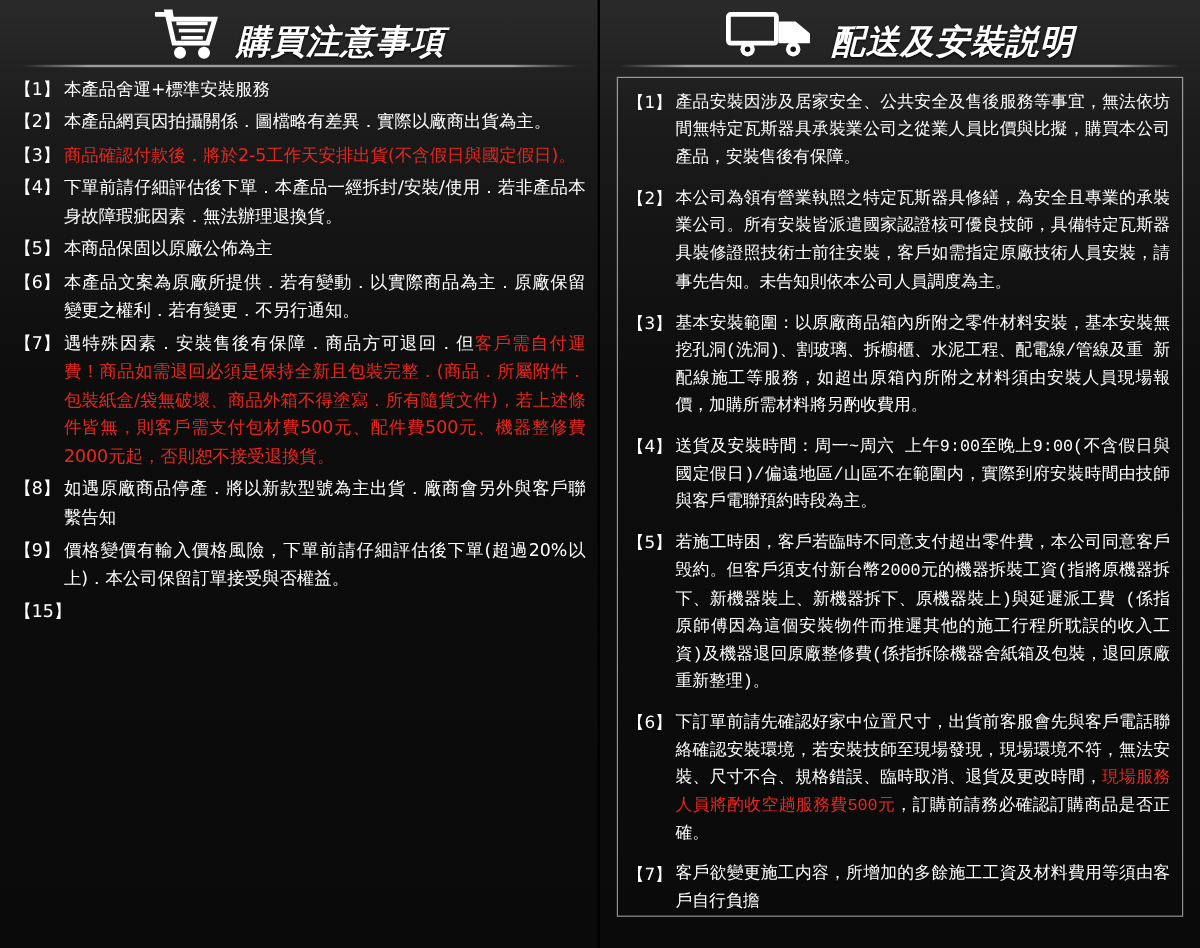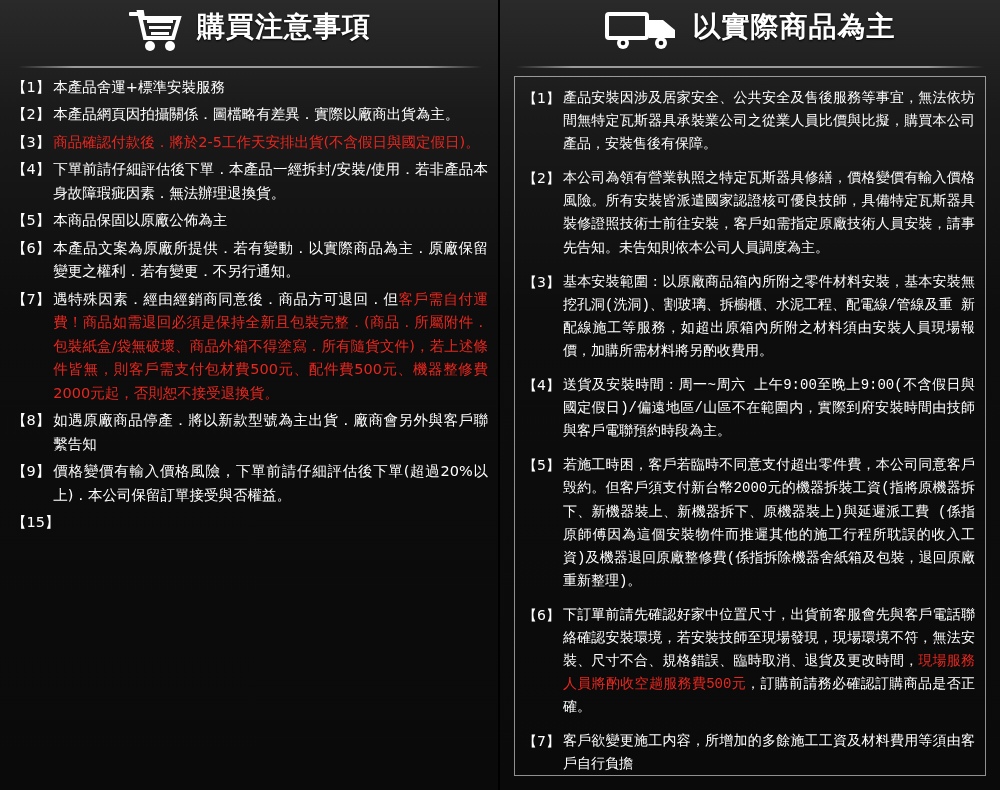--- a/index.html
+++ b/index.html
@@ -35,25 +35,26 @@
   }
   .col-left::after {
     content: "";
     position: absolute;
     top: 0; right: 0;
     width: 2px; height: 790px;
     background: #000;
   }
   .header {
     display: flex;
-    align-items: flex-start;
+    align-items: flex-end;
     justify-content: center;
     gap: 12px;
-    height: 66px;
+    height: 54px;
     padding-top: 8px;
+    font-style: italic;
   }
   .header .icon {
     flex: 0 0 auto;
     display: block;
   }
   .header .title {
     font-size: 28px;
     font-weight: bold;
     color: #ffffff;
     letter-spacing: 1px;
@@ -147,21 +148,21 @@
         <li class="item">
           <span class="num">【5】</span>
           <span class="body"><span class="white">本商品保固以原廠公佈為主</span></span>
         </li>
         <li class="item">
           <span class="num">【6】</span>
           <span class="body"><span class="white">本產品文案為原廠所提供．若有變動．以實際商品為主．原廠保留變更之權利．若有變更．不另行通知。</span></span>
         </li>
         <li class="item">
           <span class="num">【7】</span>
-          <span class="body"><span class="white">遇特殊因素．經由經銷商同意後．商品方可退回．但</span><span class="red">客戶需自付運費！商品如需退回必須是保持全新且包裝完整．(商品．所屬附件．包裝紙盒/袋無破壞、商品外箱不得塗寫．所有隨貨文件)</span><span class="red">，若上述條件皆無，則客戶需支付包材費500元、配件費500元、機器整修費2000元起，否則恕不接受退換貨。</span></span>
+          <span class="body"><span class="white">遇特殊因素．安裝售後有保障．商品方可退回．但</span><span class="red">客戶需自付運費！商品如需退回必須是保持全新且包裝完整．(商品．所屬附件．包裝紙盒/袋無破壞、商品外箱不得塗寫．所有隨貨文件)</span><span class="red">，若上述條件皆無，則客戶需支付包材費500元、配件費500元、機器整修費2000元起，否則恕不接受退換貨。</span></span>
         </li>
         <li class="item">
           <span class="num">【8】</span>
           <span class="body"><span class="white">如遇原廠商品停產．將以新款型號為主出貨．廠商會另外與客戶聯繫告知</span></span>
         </li>
         <li class="item">
           <span class="num">【9】</span>
           <span class="body"><span class="white">價格變價有輸入價格風險，下單前請仔細評估後下單(超過20%以上)．本公司保留訂單接受與否權益。</span></span>
         </li>
         <li class="item">
@@ -177,32 +178,32 @@
           <g fill="#ffffff">
             <rect x="2" y="6" width="40" height="24" rx="2" fill="none" stroke="#ffffff" stroke-width="4"></rect>
             <path d="M44 12 L58 12 L70 22 L70 30 L44 30 Z"></path>
             <circle cx="18" cy="35" r="6"></circle>
             <circle cx="56" cy="35" r="6"></circle>
             <circle cx="18" cy="35" r="2.3" fill="#111"></circle>
             <circle cx="56" cy="35" r="2.3" fill="#111"></circle>
           </g>
         </svg>
       </span>
-      <span class="title">以實際商品為主</span>
+      <span class="title">配送及安裝説明</span>
     </div>
     <div class="rule"></div>
     <div class="list-wrap">
       <ol class="items">
           <li class="item">
             <span class="num">【1】</span>
             <span class="body"><span class="white">產品安裝因涉及居家安全、公共安全及售後服務等事宜，無法依坊間無特定瓦斯器具承裝業公司之從業人員比價與比擬，購買本公司產品，安裝售後有保障。</span></span>
           </li>
           <li class="item">
             <span class="num">【2】</span>
-            <span class="body"><span class="white">本公司為領有營業執照之特定瓦斯器具修繕，價格變價有輸入價格風險。所有安裝皆派遣國家認證核可優良技師，具備特定瓦斯器具裝修證照技術士前往安裝，客戶如需指定原廠技術人員安裝，請事先告知。未告知則依本公司人員調度為主。</span></span>
+            <span class="body"><span class="white">本公司為領有營業執照之特定瓦斯器具修繕，為安全且專業的承裝業公司。所有安裝皆派遣國家認證核可優良技師，具備特定瓦斯器具裝修證照技術士前往安裝，客戶如需指定原廠技術人員安裝，請事先告知。未告知則依本公司人員調度為主。</span></span>
           </li>
           <li class="item">
             <span class="num">【3】</span>
             <span class="body"><span class="white">基本安裝範圍：以原廠商品箱內所附之零件材料安裝，基本安裝無挖孔洞(洗洞)、割玻璃、拆櫥櫃、水泥工程、配電線/管線及重 新配線施工等服務，如超出原箱內所附之材料須由安裝人員現場報價，加購所需材料將另酌收費用。</span></span>
           </li>
           <li class="item">
             <span class="num">【4】</span>
             <span class="body"><span class="white">送貨及安裝時間：周一~周六 上午9:00至晚上9:00(不含假日與國定假日)/偏遠地區/山區不在範圍内，實際到府安裝時間由技師與客戶電聯預約時段為主。</span></span>
           </li>
           <li class="item">

